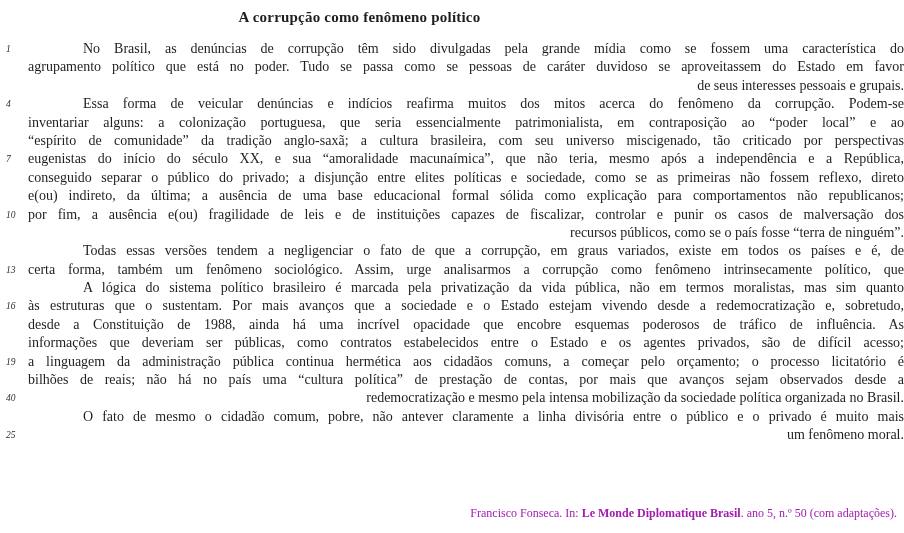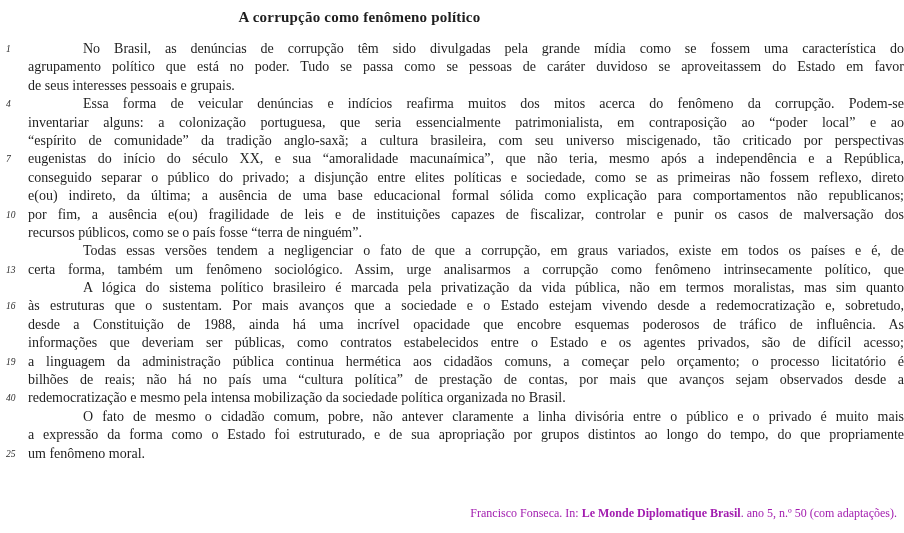--- a/index.html
+++ b/index.html
@@ -22,21 +22,21 @@
     position:absolute;left:6px;top:4px;
     font-size:9.5px;font-style:italic;color:#2d2d2d;
     font-family:"Liberation Serif", serif;
   }
   .line{
     display:block;margin-left:28px;
     font-size:14px;line-height:18.4px;
     white-space:normal;
   }
   .just{text-align:justify;text-align-last:justify;}
-  .end{text-align:left;}
+  .end{text-align:right;}
   .ind{padding-left:55px;}
   .footer{
     position:absolute;top:506px;right:7px;
     font-family:Liberation Serif, serif;
     font-size:12px;color:#a21caf;white-space:nowrap;
   }
   .footer b{font-weight:bold;}
 </style>
 </head>
 <body>
@@ -123,23 +123,19 @@
       </div>
     <div class="row">
         <span class="num">40</span>
         <span class="line end">redemocratização e mesmo pela intensa mobilização da sociedade política organizada no Brasil.</span>
       </div>
     <div class="row">
         <span class="num"></span>
         <span class="line just ind">O fato de mesmo o cidadão comum, pobre, não antever claramente a linha divisória entre o público e o privado é muito mais</span>
       </div>
     <div class="row">
-        <span class="num"></span>
-        <span class="line just">a expressão da forma como o Estado foi estruturado, e de sua apropriação por grupos distintos ao longo do tempo, do que propriamente</span>
-      </div>
-    <div class="row">
         <span class="num">25</span>
         <span class="line end">um fenômeno moral.</span>
       </div>
   </div>
 
   <div class="footer"><span>Francisco Fonseca. In: </span><b>Le Monde Diplomatique Brasil</b><span>. ano 5, n.º 50 (com adaptações).</span></div>
 </div>
 
 </body></html>

